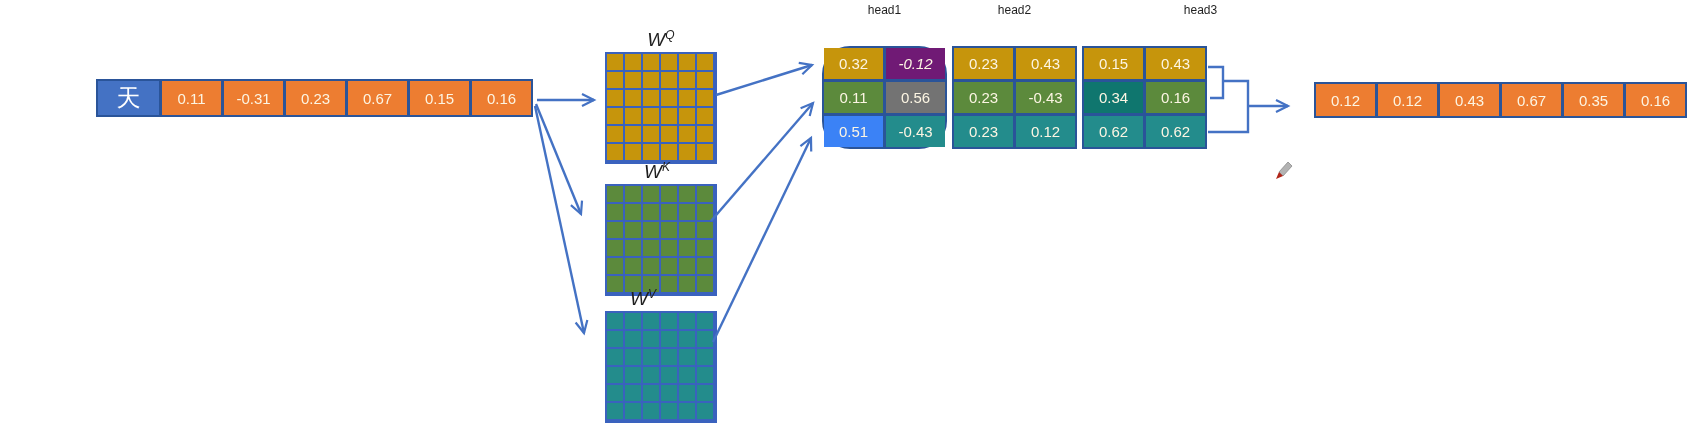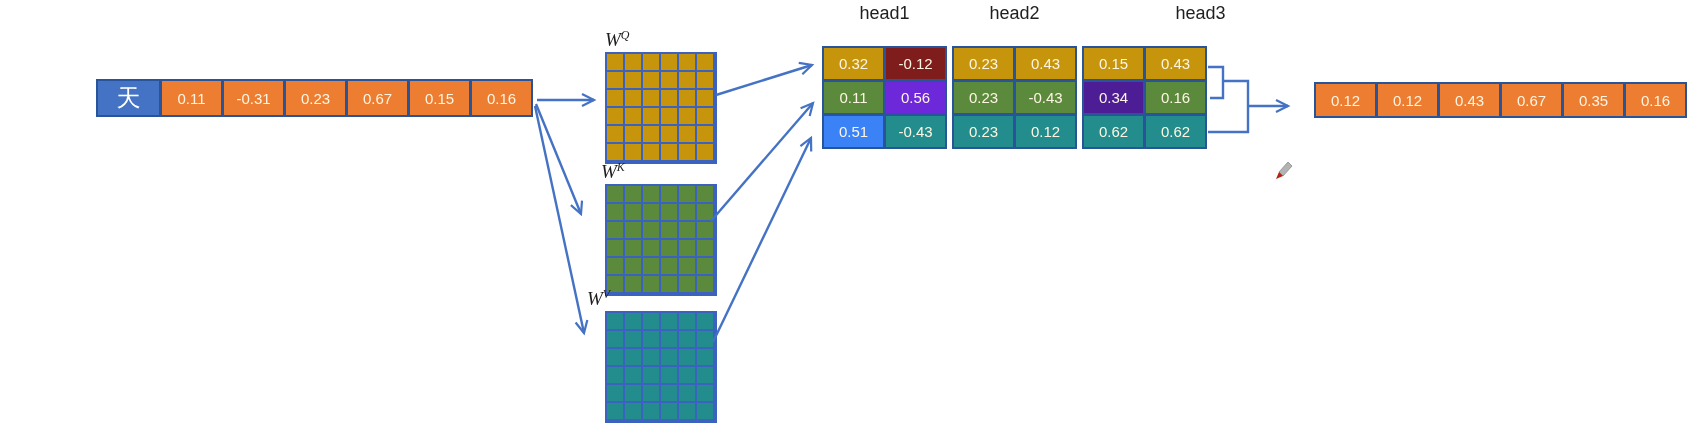--- a/index.html
+++ b/index.html
@@ -28,28 +28,28 @@
     border:2px solid var(--grid-blue);
     background-image:
       repeating-linear-gradient(to right, transparent 0 16px, var(--grid-blue) 16px 18px),
       repeating-linear-gradient(to bottom, transparent 0 16px, var(--grid-blue) 16px 18px);
   }
   .m-gold{ background-color:var(--gold); }
   .m-green{ background-color:var(--green); }
   .m-teal{ background-color:var(--teal); }
 
   .matrix-label{
-    position:absolute; width:112px; 
-    font-family:Liberation Serif, serif; font-style:italic; font-size:19px; color:var(--label-text);
+    position:absolute; width:112px; text-align:center;
+    font-family:Liberation Sans, sans-serif; font-style:italic; font-size:19px; color:var(--label-text);
   }
   .matrix-label sup{ font-size:12px; }
 
   .head-label{
     position:absolute; width:125px; text-align:center; top:3px;
-    font-size:18px; color:var(--label-text);
+    font-size:12px; color:var(--label-text);
   }
   .head-table{
     position:absolute; top:46px; width:125px; box-sizing:border-box;
     display:grid; grid-template-columns:repeat(2,1fr); grid-auto-rows:31px; gap:3px;
     background:var(--border-navy); border:2px solid var(--border-navy);
   }
   .head-table .cell{ width:auto; height:auto; }
 
   svg.overlay{ position:absolute; left:0; top:0; pointer-events:none; }
   .arrow{ stroke:var(--arrow); stroke-width:2.4; fill:none; }
@@ -82,40 +82,40 @@
 
   <div class="matrix-label" style="left:587px; top:287px;">
     <span>W</span><sup>V</sup>
   </div>
   <div class="matrix m-teal" style="left:605px; top:311px;"></div>
 
   <div class="head-label" style="left:822px;">head1</div>
   <div class="head-label" style="left:952px;">head2</div>
   <div class="head-label" style="left:1138px;">head3</div>
 
-  <div class="head-table" style="left:822px;">
+  <div class="head-table" style="left:822px;border-radius:28px;">
       <div class="cell" style="background: rgb(198, 149, 12);">0.32</div>
-      <div class="cell" style="background: #7f1d1d;">-0.12</div>
+      <div class="cell" style="background: #701a75; font-style: italic;">-0.12</div>
       <div class="cell" style="background: rgb(92, 138, 60);">0.11</div>
-      <div class="cell" style="background: #6d28d9;">0.56</div>
+      <div class="cell" style="background: #737373;">0.56</div>
       <div class="cell" style="background: #3b82f6;">0.51</div>
       <div class="cell" style="background: rgb(35, 140, 140);">-0.43</div>
     </div>
   <div class="head-table" style="left:952px;">
       <div class="cell" style="background: rgb(198, 149, 12);">0.23</div>
       <div class="cell" style="background: rgb(198, 149, 12);">0.43</div>
       <div class="cell" style="background: rgb(92, 138, 60);">0.23</div>
       <div class="cell" style="background: rgb(92, 138, 60);">-0.43</div>
       <div class="cell" style="background: rgb(35, 140, 140);">0.23</div>
       <div class="cell" style="background: rgb(35, 140, 140);">0.12</div>
     </div>
   <div class="head-table" style="left:1082px;">
       <div class="cell" style="background: rgb(198, 149, 12);">0.15</div>
       <div class="cell" style="background: rgb(198, 149, 12);">0.43</div>
-      <div class="cell" style="background: #4c1d95;">0.34</div>
+      <div class="cell" style="background: #0f766e;">0.34</div>
       <div class="cell" style="background: rgb(92, 138, 60);">0.16</div>
       <div class="cell" style="background: rgb(35, 140, 140);">0.62</div>
       <div class="cell" style="background: rgb(35, 140, 140);">0.62</div>
     </div>
 
   <div class="row" id="output-row" style="left:1314px; top:82px;">
       <div class="cell">0.12</div>
       <div class="cell">0.12</div>
       <div class="cell">0.43</div>
       <div class="cell">0.67</div>

